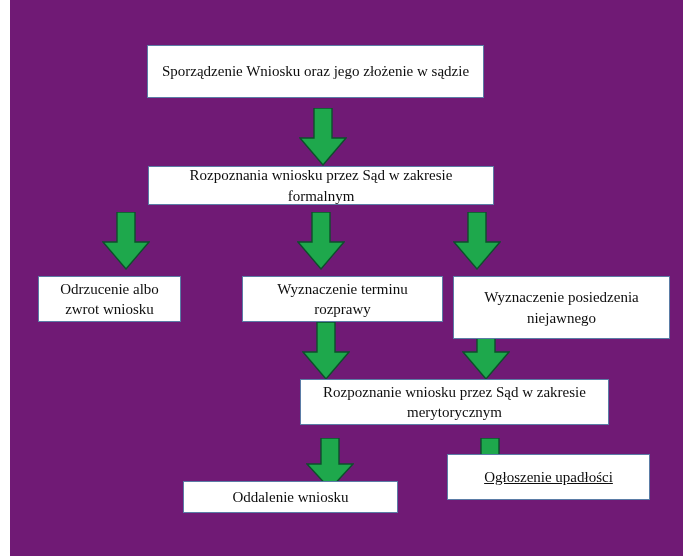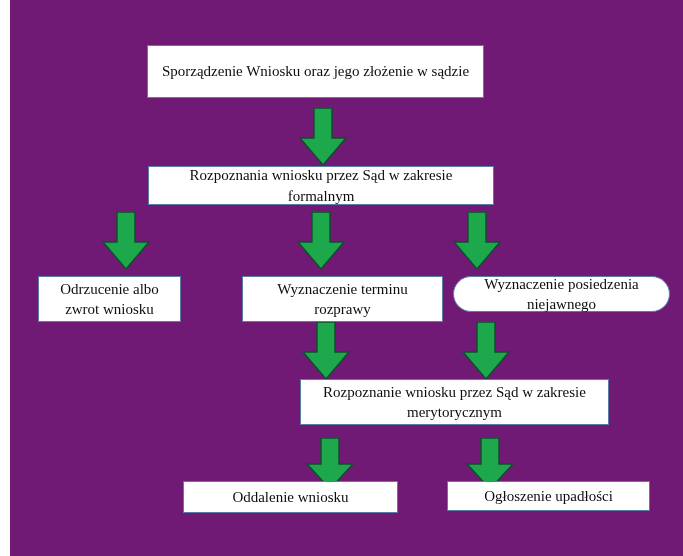--- a/index.html
+++ b/index.html
@@ -100,29 +100,29 @@
   </div>
 
   <div class="node" style="left:28px; top:276px; width:143px; height:46px;">
     <span>Odrzucenie albo zwrot wniosku</span>
   </div>
 
   <div class="node" style="left:232px; top:276px; width:201px; height:46px;">
     <span>Wyznaczenie terminu rozprawy</span>
   </div>
 
-  <div class="node" style="left:443px; top:276px; width:217px; height:36px;border-radius:22px;">
+  <div class="node" style="left:443px; top:276px; width:217px; height:63px;">
     <span>Wyznaczenie posiedzenia niejawnego</span>
   </div>
 
   <div class="node" style="left:290px; top:379px; width:309px; height:46px;">
     <span>Rozpoznanie wniosku przez Sąd w zakresie merytorycznym</span>
   </div>
 
   <div class="node" style="left:173px; top:481px; width:215px; height:32px;">
     <span>Oddalenie wniosku</span>
   </div>
 
-  <div class="node" style="left:437px; top:481px; width:203px; height:30px;">
+  <div class="node" style="left:437px; top:454px; width:203px; height:46px;text-decoration:underline;">
     <span>Ogłoszenie upadłości</span>
   </div>
 
 </div>
 
 </body></html>

